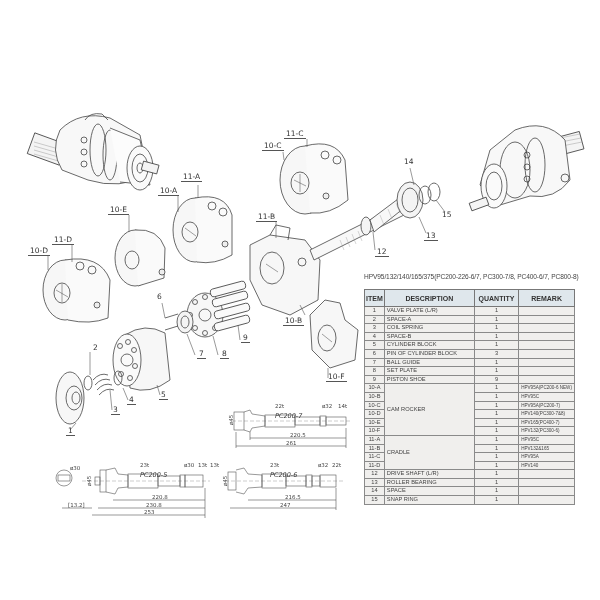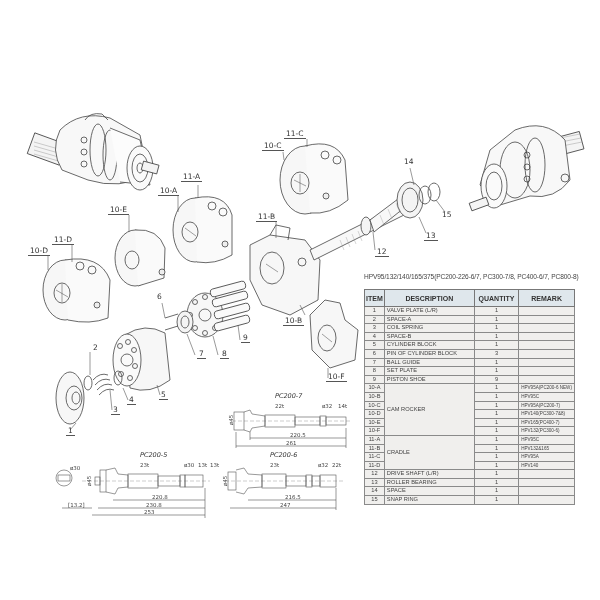--- a/index.html
+++ b/index.html
@@ -1,20 +1,20 @@
 <!DOCTYPE html>
 <html><head>
 <meta charset="utf-8">
 <style>
   * { box-sizing: border-box; margin: 0; padding: 0; }
   body { width: 600px; height: 600px; background: #ffffff; overflow: hidden; position: relative; font-family: "Liberation Sans", sans-serif; }
   #canvas { position: absolute; left: 0; top: 0; width: 600px; height: 600px; }
   .callout { position: absolute; font-family: "DejaVu Sans", sans-serif; font-size: 7.5px; color: #333; border-bottom: 0.8px solid #555; padding: 0 2px 0 2px; line-height: 9px; white-space: nowrap; }
   .callout.v { border-bottom: none; }
-  .dlabel { position: absolute; font-family: "DejaVu Sans", sans-serif; font-style: italic; font-size: 6.5px; color: #333; white-space: nowrap; }
+  .dlabel { position: absolute; font-family: "DejaVu Sans", sans-serif; font-style: italic; font-size: 6.5px; color: #333; white-space: nowrap; margin-top: 20px; }
   .dim { position: absolute; font-family: "DejaVu Sans", sans-serif; font-size: 5.5px; color: #444; white-space: nowrap; }
   #table-title { position: absolute; left: 364px; top: 273px; font-family: "Liberation Sans", sans-serif; font-size: 6.6px; color: #444; white-space: nowrap; letter-spacing: -0.1px; }
   #parts-table { position: absolute; left: 364px; top: 289px; width: 211px; border-collapse: collapse; font-family: "Liberation Sans", sans-serif; border: 1.5px solid #666; }
   #parts-table th { background: #dfe7ec; color: #333; font-size: 7px; font-weight: bold; height: 17px; border: 1px solid #777; text-align: center; }
   #parts-table td { background: #f0efed; color: #444; font-size: 5.7px; height: 8.3px; border: 0.8px solid #8a8a8a; padding: 0 2px; line-height: 7.6px; white-space: nowrap; }
   #parts-table td.c { text-align: center; }
   #parts-table td.remark { font-size: 4.6px; }
   .col-item { width: 20px; }
   .col-desc { width: 91px; }
   .col-qty { width: 45px; }

